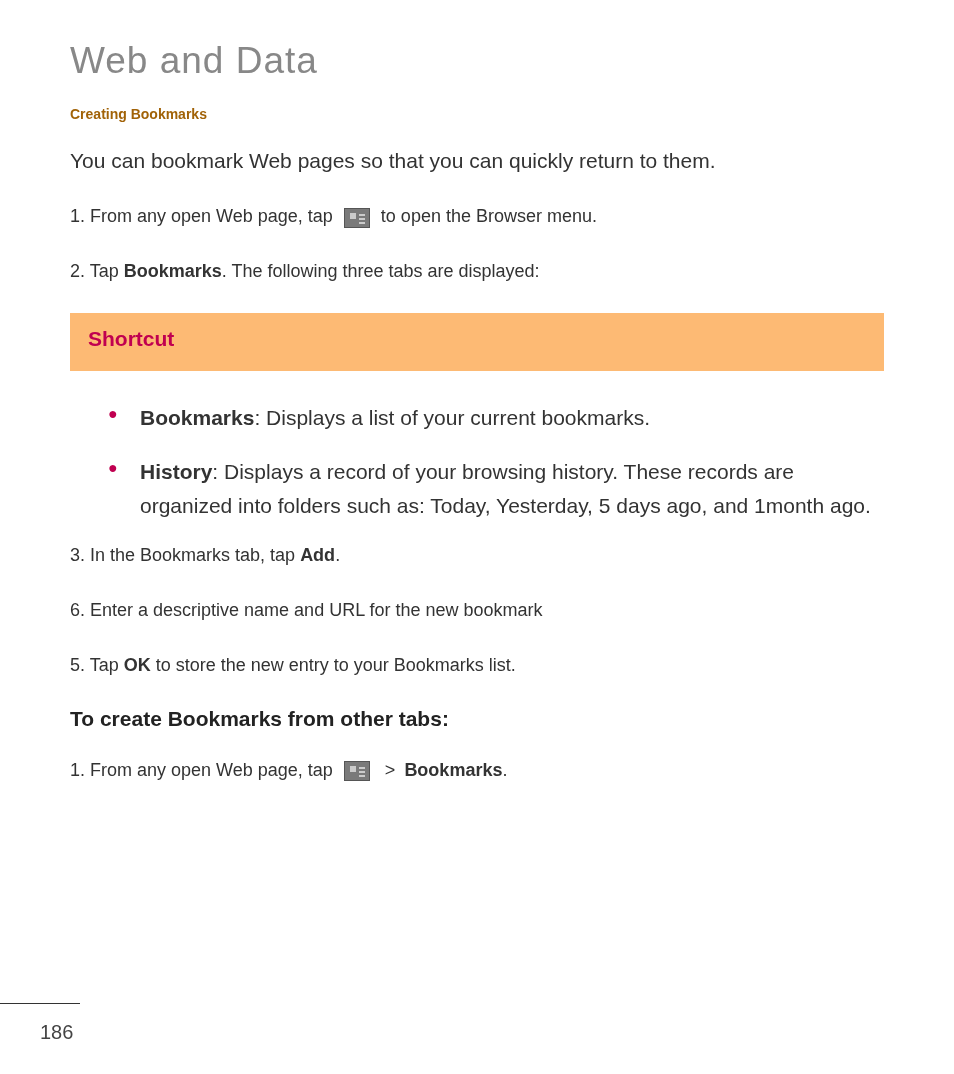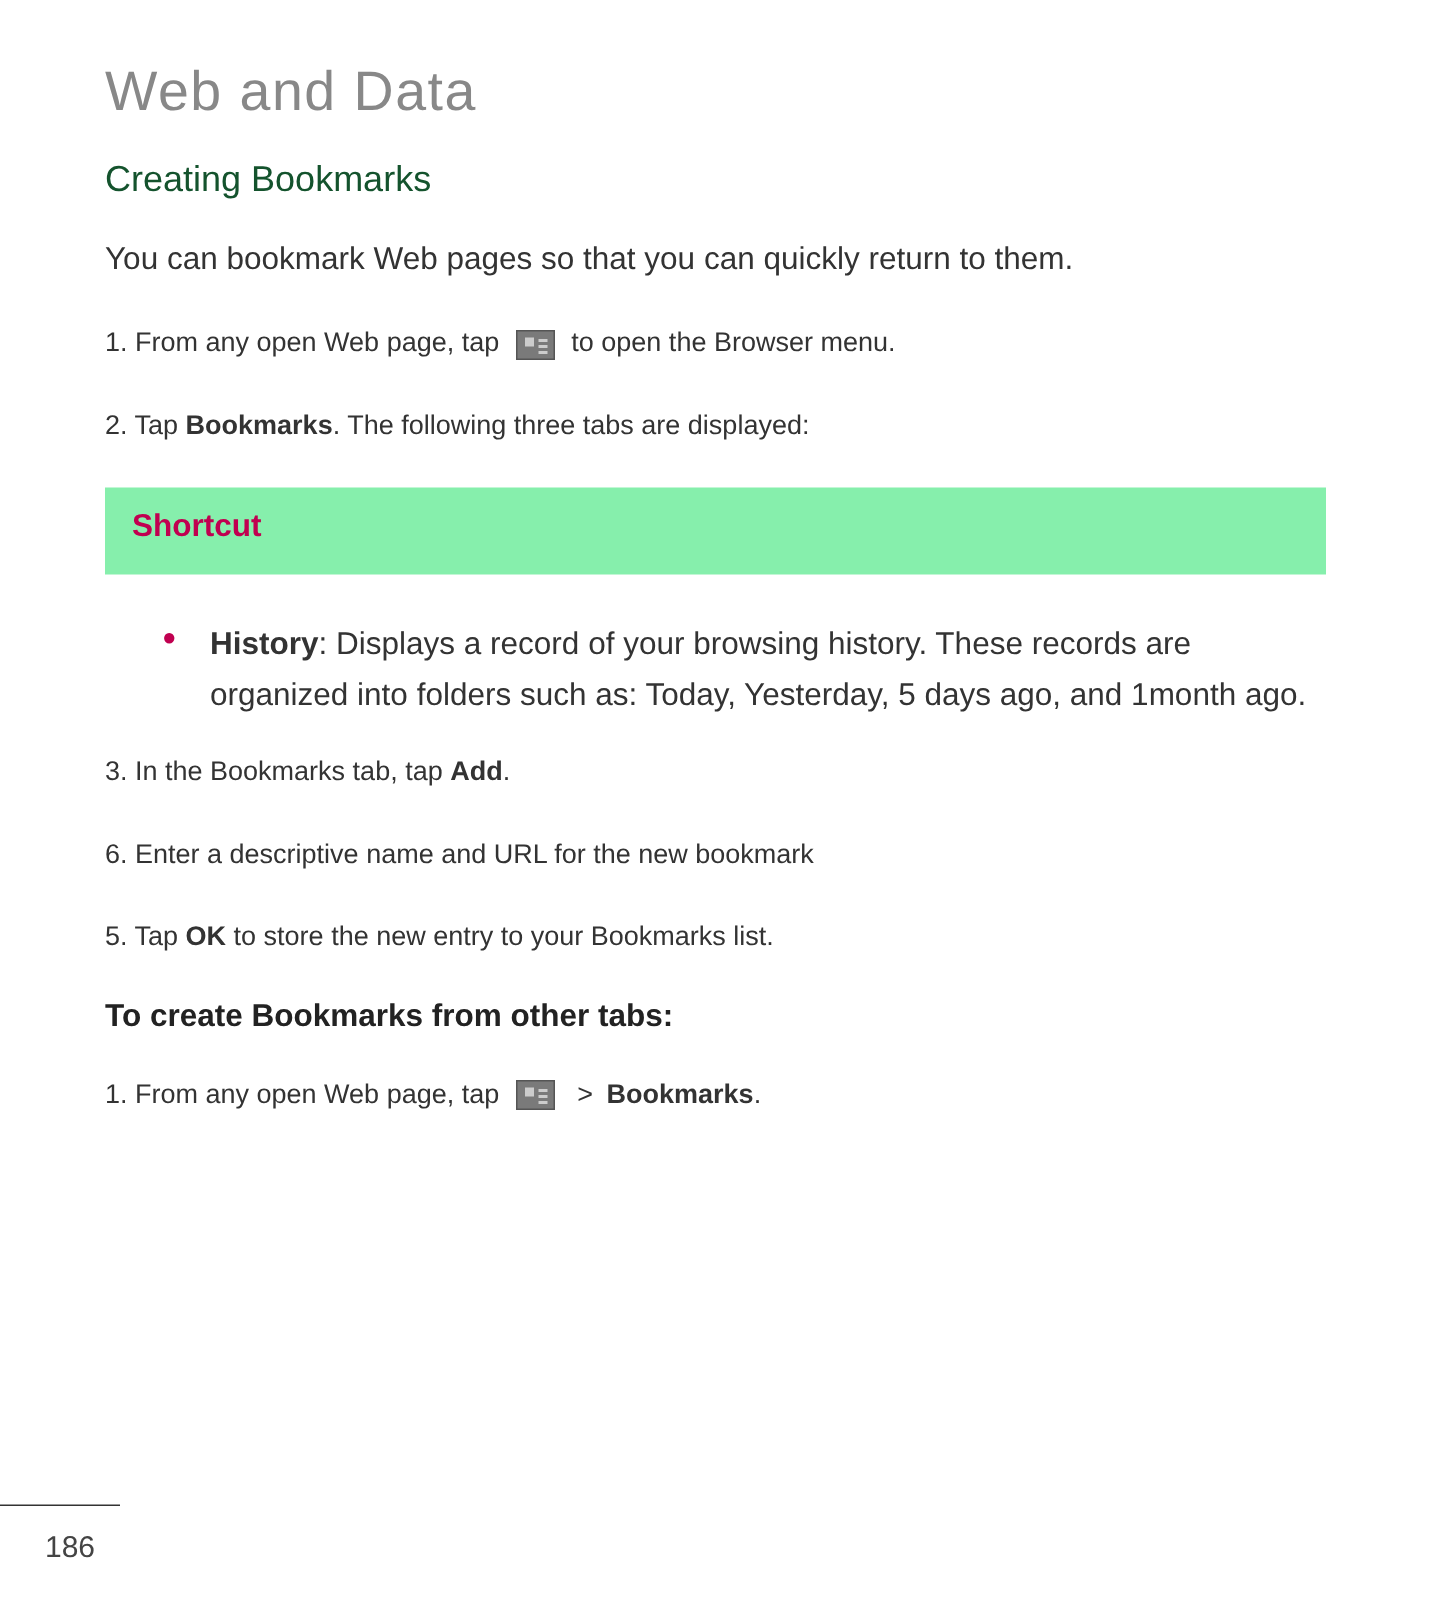--- a/index.html
+++ b/index.html
@@ -18,23 +18,23 @@
     }
     .page-title {
       font-size: 37px;
       font-weight: 400;
       color: #888888;
       letter-spacing: 1px;
       margin-bottom: 24px;
       font-family: "Segoe UI Light", "Segoe UI", sans-serif;
     }
     .section-title {
-      font-size: 24px;
-      font-weight: 400;
-      color: #14532d;
+      font-size: 14px;
+      font-weight: 700;
+      color: #a16207;
       margin-bottom: 24px;
     }
     .intro {
       font-size: 21px;
       color: #333;
       margin-bottom: 28px;
       line-height: 1.4;
     }
     .step {
       font-size: 18px;
@@ -91,21 +91,21 @@
       content: "";
       position: absolute;
       top: 2px;
       left: 4px;
       width: 6px;
       height: 14px;
       background: #ddd;
       clip-path: polygon(0 0, 100% 0, 100% 100%, 50% 75%, 0 100%);
     }
     .shortcut-box {
-      background: #86efac;
+      background: #fdba74;
       padding: 14px 16px 14px 18px;
       margin-bottom: 30px;
     }
     .shortcut-title {
       font-size: 21px;
       font-weight: 700;
       color: #c00050;
       margin-bottom: 6px;
     }
     .shortcut-text {
@@ -145,21 +145,21 @@
     }
     .page-number-line {
       position: absolute;
       left: 0;
       bottom: 70px;
       width: 80px;
       border-top: 1px solid #333;
     }
     .page-number {
       position: absolute;
-      left: 30px;
+      left: 40px;
       bottom: 30px;
       font-size: 20px;
       color: #444;
     }
   </style>
 </head>
 <body>
 
 <h1 class="page-title">Web and Data</h1>
 
@@ -175,20 +175,23 @@
 
 <p class="step">
   <span class="step-inline">2. Tap </span><span class="bold step-inline">Bookmarks</span><span class="step-inline">. The following three tabs are displayed:</span>
 </p>
 
 <div class="shortcut-box">
   <div class="shortcut-title">Shortcut</div>
 </div>
 
 <ul class="bullet-list">
+  <li>
+    <span class="bold">Bookmarks</span><span>: Displays a list of your current bookmarks.</span>
+  </li>
   <li>
     <span class="bold">History</span><span>: Displays a record of your browsing history. These records are organized into folders such as: Today, Yesterday, 5 days ago, and 1month ago.</span>
   </li>
 </ul>
 
 <p class="step">
   <span class="step-inline">3. In the Bookmarks tab, tap </span><span class="bold step-inline">Add</span><span class="step-inline">.</span>
 </p>
 
 <p class="step">6. Enter a descriptive name and URL for the new bookmark</p>

